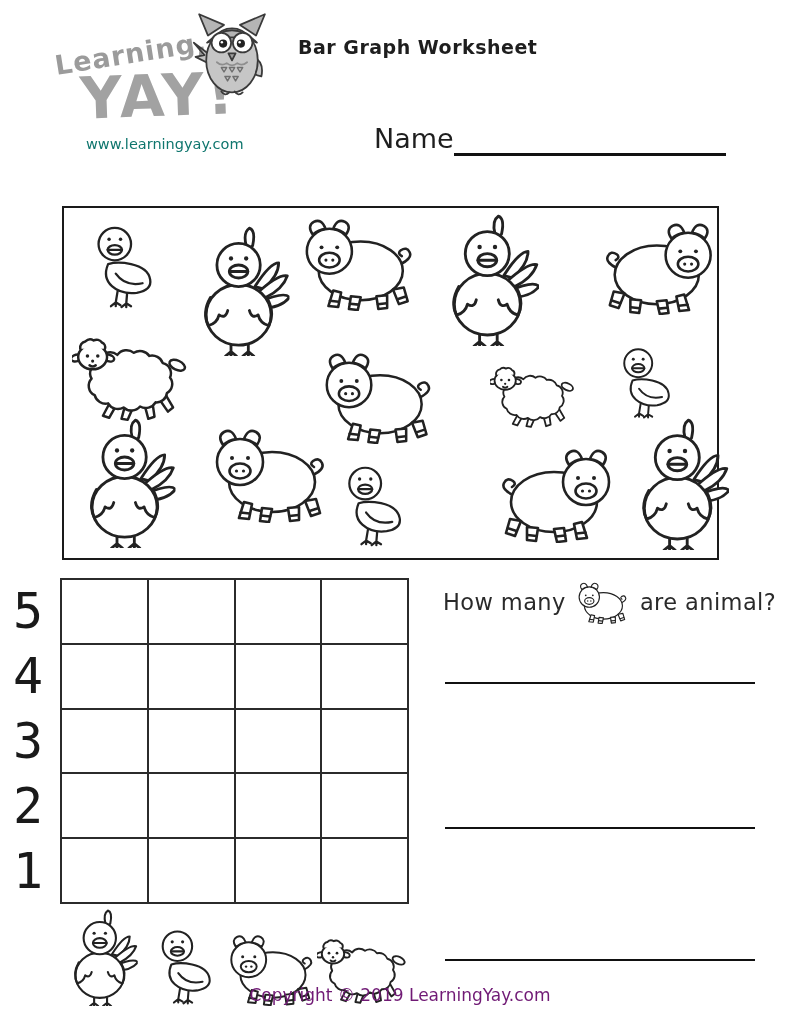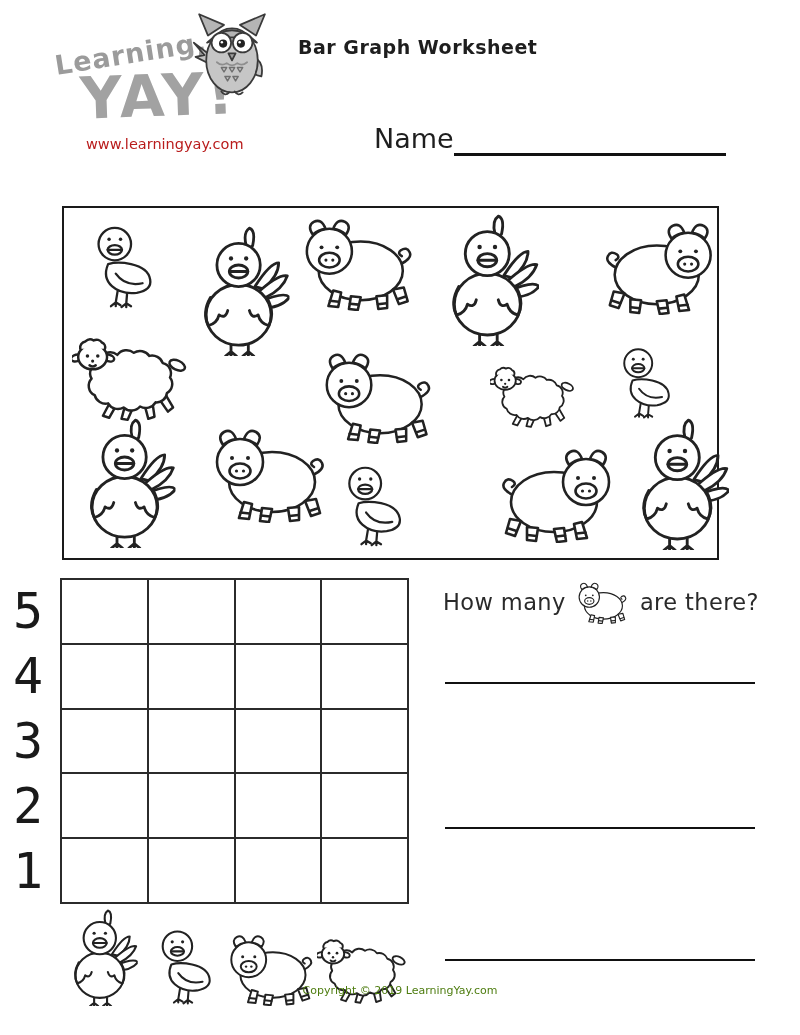--- a/index.html
+++ b/index.html
@@ -6,21 +6,21 @@
   html,body{background:#fff}
   .page{position:relative;width:800px;height:1035px;background:#fff;
         font-family:"DejaVu Sans",sans-serif;color:#1e1e1e;overflow:hidden}
 
   
   .logo{position:absolute;left:50px;top:12px;width:235px;height:150px}
   .logo-word1{position:absolute;left:4px;top:26px;font-size:27px;font-weight:bold;
               color:#9b9b9b;transform:rotate(-9deg);letter-spacing:1px}
   .logo-word2{position:absolute;left:30px;top:50px;font-size:58px;font-weight:bold;
               color:#a2a2a2;transform:rotate(-2deg);letter-spacing:3px}
-  .logo-url{position:absolute;left:36px;top:124px;font-size:14.5px;color:#b91c1c}
+  .logo-url{position:absolute;left:36px;top:124px;font-size:14.5px;color:#0f766e}
   .owl{position:absolute;left:142px;top:-6px;width:80px;height:100px}
 
   .title{position:absolute;left:298px;top:36px;font-size:19px;font-weight:bold;letter-spacing:.5px}
   .name-row{position:absolute;left:374px;top:120px;display:flex;align-items:center}
   .name-label{font-size:27px}
   .name-line{display:inline-block;width:272px;height:36px;border-bottom:3px solid #111}
 
   .instruction{position:absolute;left:54px;top:166px;font-size:19.5px;letter-spacing:.2px}
 
   
@@ -39,21 +39,21 @@
   .ci{flex:1;display:flex;align-items:flex-end;justify-content:center}
 
   
   .questions{position:absolute;left:443px;top:578px;width:350px;height:405px}
   .qtext{position:absolute;left:0;width:100%;font-size:22.5px;letter-spacing:.4px;
          line-height:1.3;color:#2a2a2a}
   .qi{vertical-align:middle;margin:0 3px}
   .answer-line{position:absolute;left:2px;width:310px;border-bottom:2.5px solid #111;height:0}
 
   .footer{position:absolute;left:0;top:984px;width:100%;text-align:center;
-          font-size:11px;color:#4d7c0f;line-height:1.35}
+          font-size:17px;color:#701a75;line-height:1.35}
 </style>
 </head>
 <body>
 
 <div class="page">
 
   <div class="logo">
     <div class="logo-word1">Learning,</div>
     <div class="logo-word2">YAY!</div>
     <div class="logo-url">www.learningyay.com</div>
@@ -163,21 +163,21 @@
       <div class="ci">
         <svg class="" style="width:92.0px;height:76px" viewBox="0 0 115 95">
           <use href="#sym-sheep"></use>
         </svg>
       </div>
     </div>
 
   <div class="questions" id="questions">
       <div class="qtext" style="top:4px"><span>How many </span><svg class="qi" style="width:53.1px;height:42px" viewBox="0 0 120 95">
           <use href="#sym-pig"></use>
-        </svg><span> are there?</span></div>
+        </svg><span> are animal?</span></div>
       <div class="answer-line" style="top:104px"></div>
       <div class="answer-line" style="top:249px"></div>
       <div class="answer-line" style="top:381px"></div>
     </div>
 
   <footer class="footer">
     <div>Copyright © 2019 LearningYay.com</div>
   </footer>
 </div>
 

